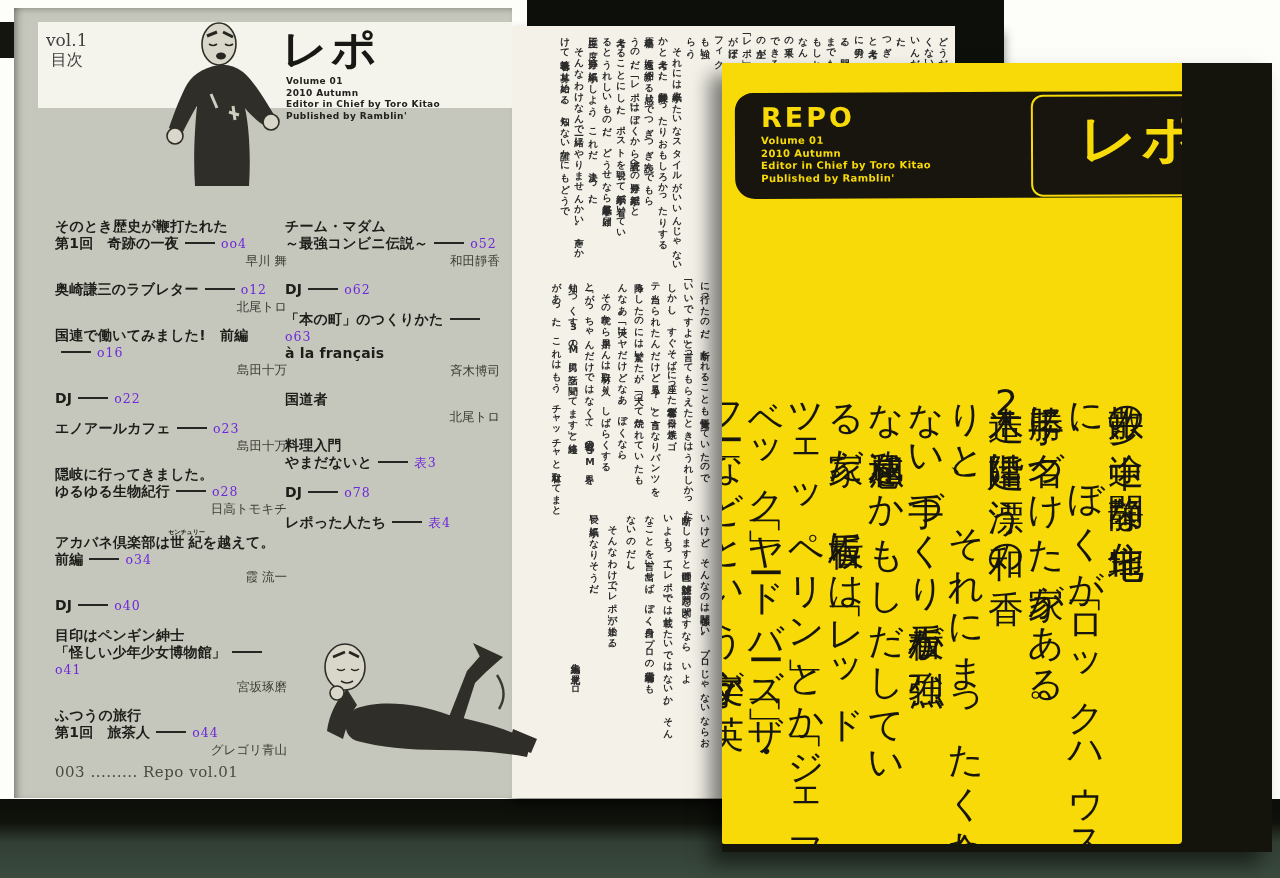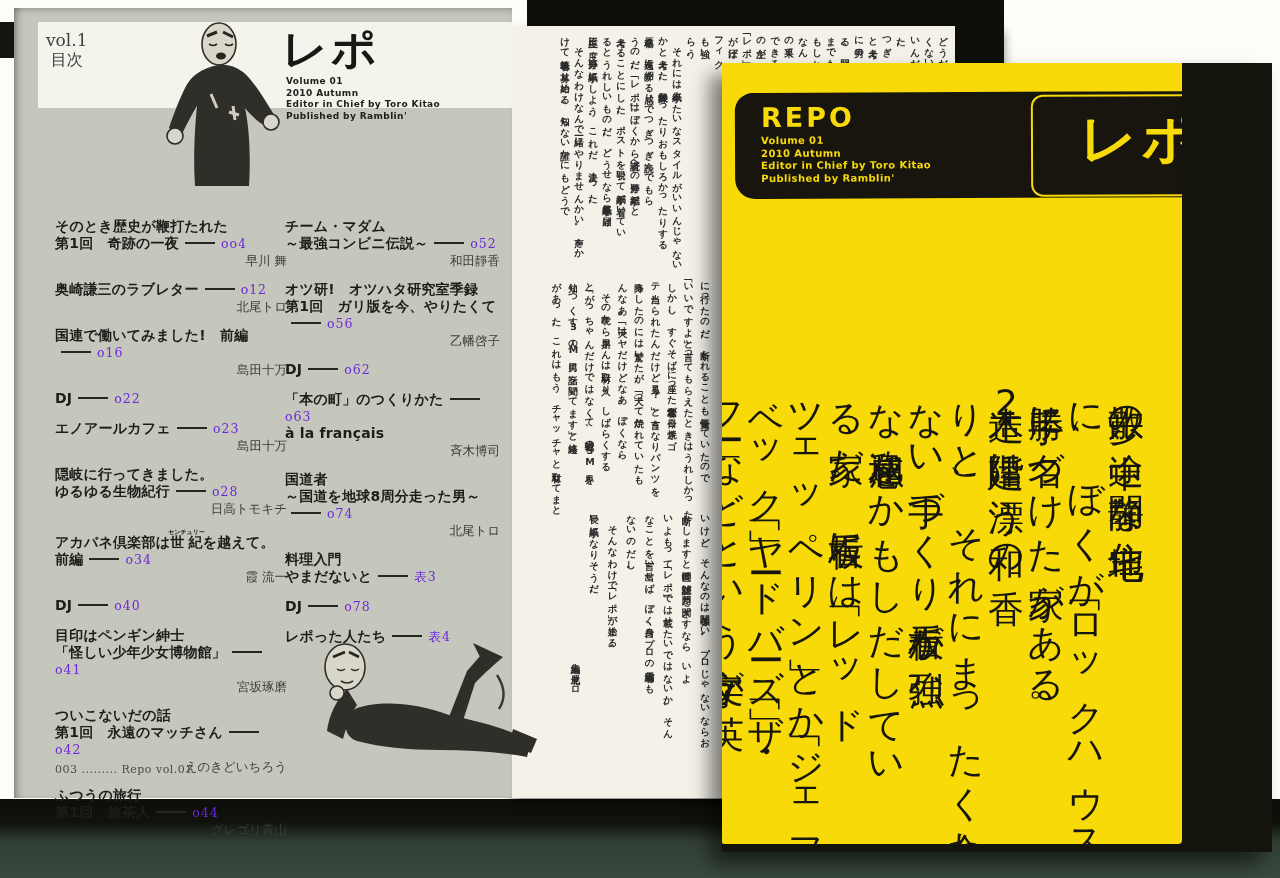--- a/index.html
+++ b/index.html
@@ -39,21 +39,21 @@
   .toc-col-right{left:271px;width:215px;}
   .entry{margin-bottom:13px;}
   .t{font-size:14px;line-height:17px;font-weight:700;letter-spacing:.2px;}
   .a{font-size:12.5px;line-height:15px;margin-top:1px;font-family:"DejaVu Serif",serif;
      color:#3c3c36;font-weight:400;text-align:right;}
   .dash{display:inline-block;width:30px;height:2px;background:#262622;margin:0 6px;
         vertical-align:4px;}
   .pg{font-family:"DejaVu Serif",serif;font-size:12.5px;letter-spacing:1px;color:#6d28d9;
       font-weight:400;}
   ruby rt{font-size:6px;letter-spacing:0;}
-  .toc-footer{position:absolute;left:41px;top:755px;font-size:11px;
+  .toc-footer{position:absolute;left:41px;top:755px;font-size:15px;
       font-family:"DejaVu Serif",serif;color:#4a4a42;letter-spacing:.5px;}
   .illus{position:absolute;}
   
   .cover{position:absolute;left:722px;top:63px;width:550px;height:789px;background:#14130c;
       box-shadow:-12px 12px 18px rgba(0,0,0,.5);}
   .cover-paper{position:absolute;left:0;top:0;width:460px;height:781px;background:#f7da07;
       overflow:hidden;border-radius:0 0 4px 2px;}
   .cover-band{position:absolute;left:13px;top:29px;width:497px;height:106px;background:#17150d;
       border-radius:18px 22px 16px 20px;transform:rotate(-.25deg);}
   .band-left{position:absolute;left:26px;top:11px;color:#f7da07;}
@@ -196,52 +196,41 @@
         </div>
         <div class="entry">
           <div class="t">DJ<span class="dash"></span><span class="pg">o40</span></div>
         </div>
         <div class="entry">
           <div class="t">目印はペンギン紳士</div>
           <div class="t">「怪しい少年少女博物館」<span class="dash"></span><span class="pg">o41</span></div>
           <div class="a">宮坂琢磨</div>
         </div>
         <div class="entry">
-          <div class="t">ついこないだの話</div>
-          <div class="t">第1回　永遠のマッチさん<span class="dash"></span><span class="pg">o42</span></div>
-          <div class="a">えのきどいちろう</div>
-        </div>
-        <div class="entry">
           <div class="t">ふつうの旅行</div>
           <div class="t">第1回　旅茶人<span class="dash"></span><span class="pg">o44</span></div>
           <div class="a">グレゴリ青山</div>
         </div>
       </div>
     <div class="toc-cols toc-col-right" id="toc-right">
         <div class="entry">
           <div class="t">チーム・マダム</div>
           <div class="t">～最強コンビニ伝説～<span class="dash"></span><span class="pg">o52</span></div>
           <div class="a">和田靜香</div>
         </div>
         <div class="entry">
-          <div class="t">オツ研!　オツハタ研究室季録</div>
-          <div class="t">第1回　ガリ版を今、やりたくて<span class="dash"></span><span class="pg">o56</span></div>
-          <div class="a">乙幡啓子</div>
-        </div>
-        <div class="entry">
           <div class="t">DJ<span class="dash"></span><span class="pg">o62</span></div>
         </div>
         <div class="entry">
           <div class="t">「本の町」のつくりかた<span class="dash"></span><span class="pg">o63</span></div>
           <div class="t">à la français</div>
           <div class="a">斉木博司</div>
         </div>
         <div class="entry">
           <div class="t">国道者</div>
-          <div class="t">～国道を地球8周分走った男～<span class="dash"></span><span class="pg">o74</span></div>
           <div class="a">北尾トロ</div>
         </div>
         <div class="entry">
           <div class="t">料理入門</div>
           <div class="t">やまだないと<span class="dash"></span><span class="pg">表3</span></div>
         </div>
         <div class="entry">
           <div class="t">DJ<span class="dash"></span><span class="pg">o78</span></div>
         </div>
         <div class="entry">

